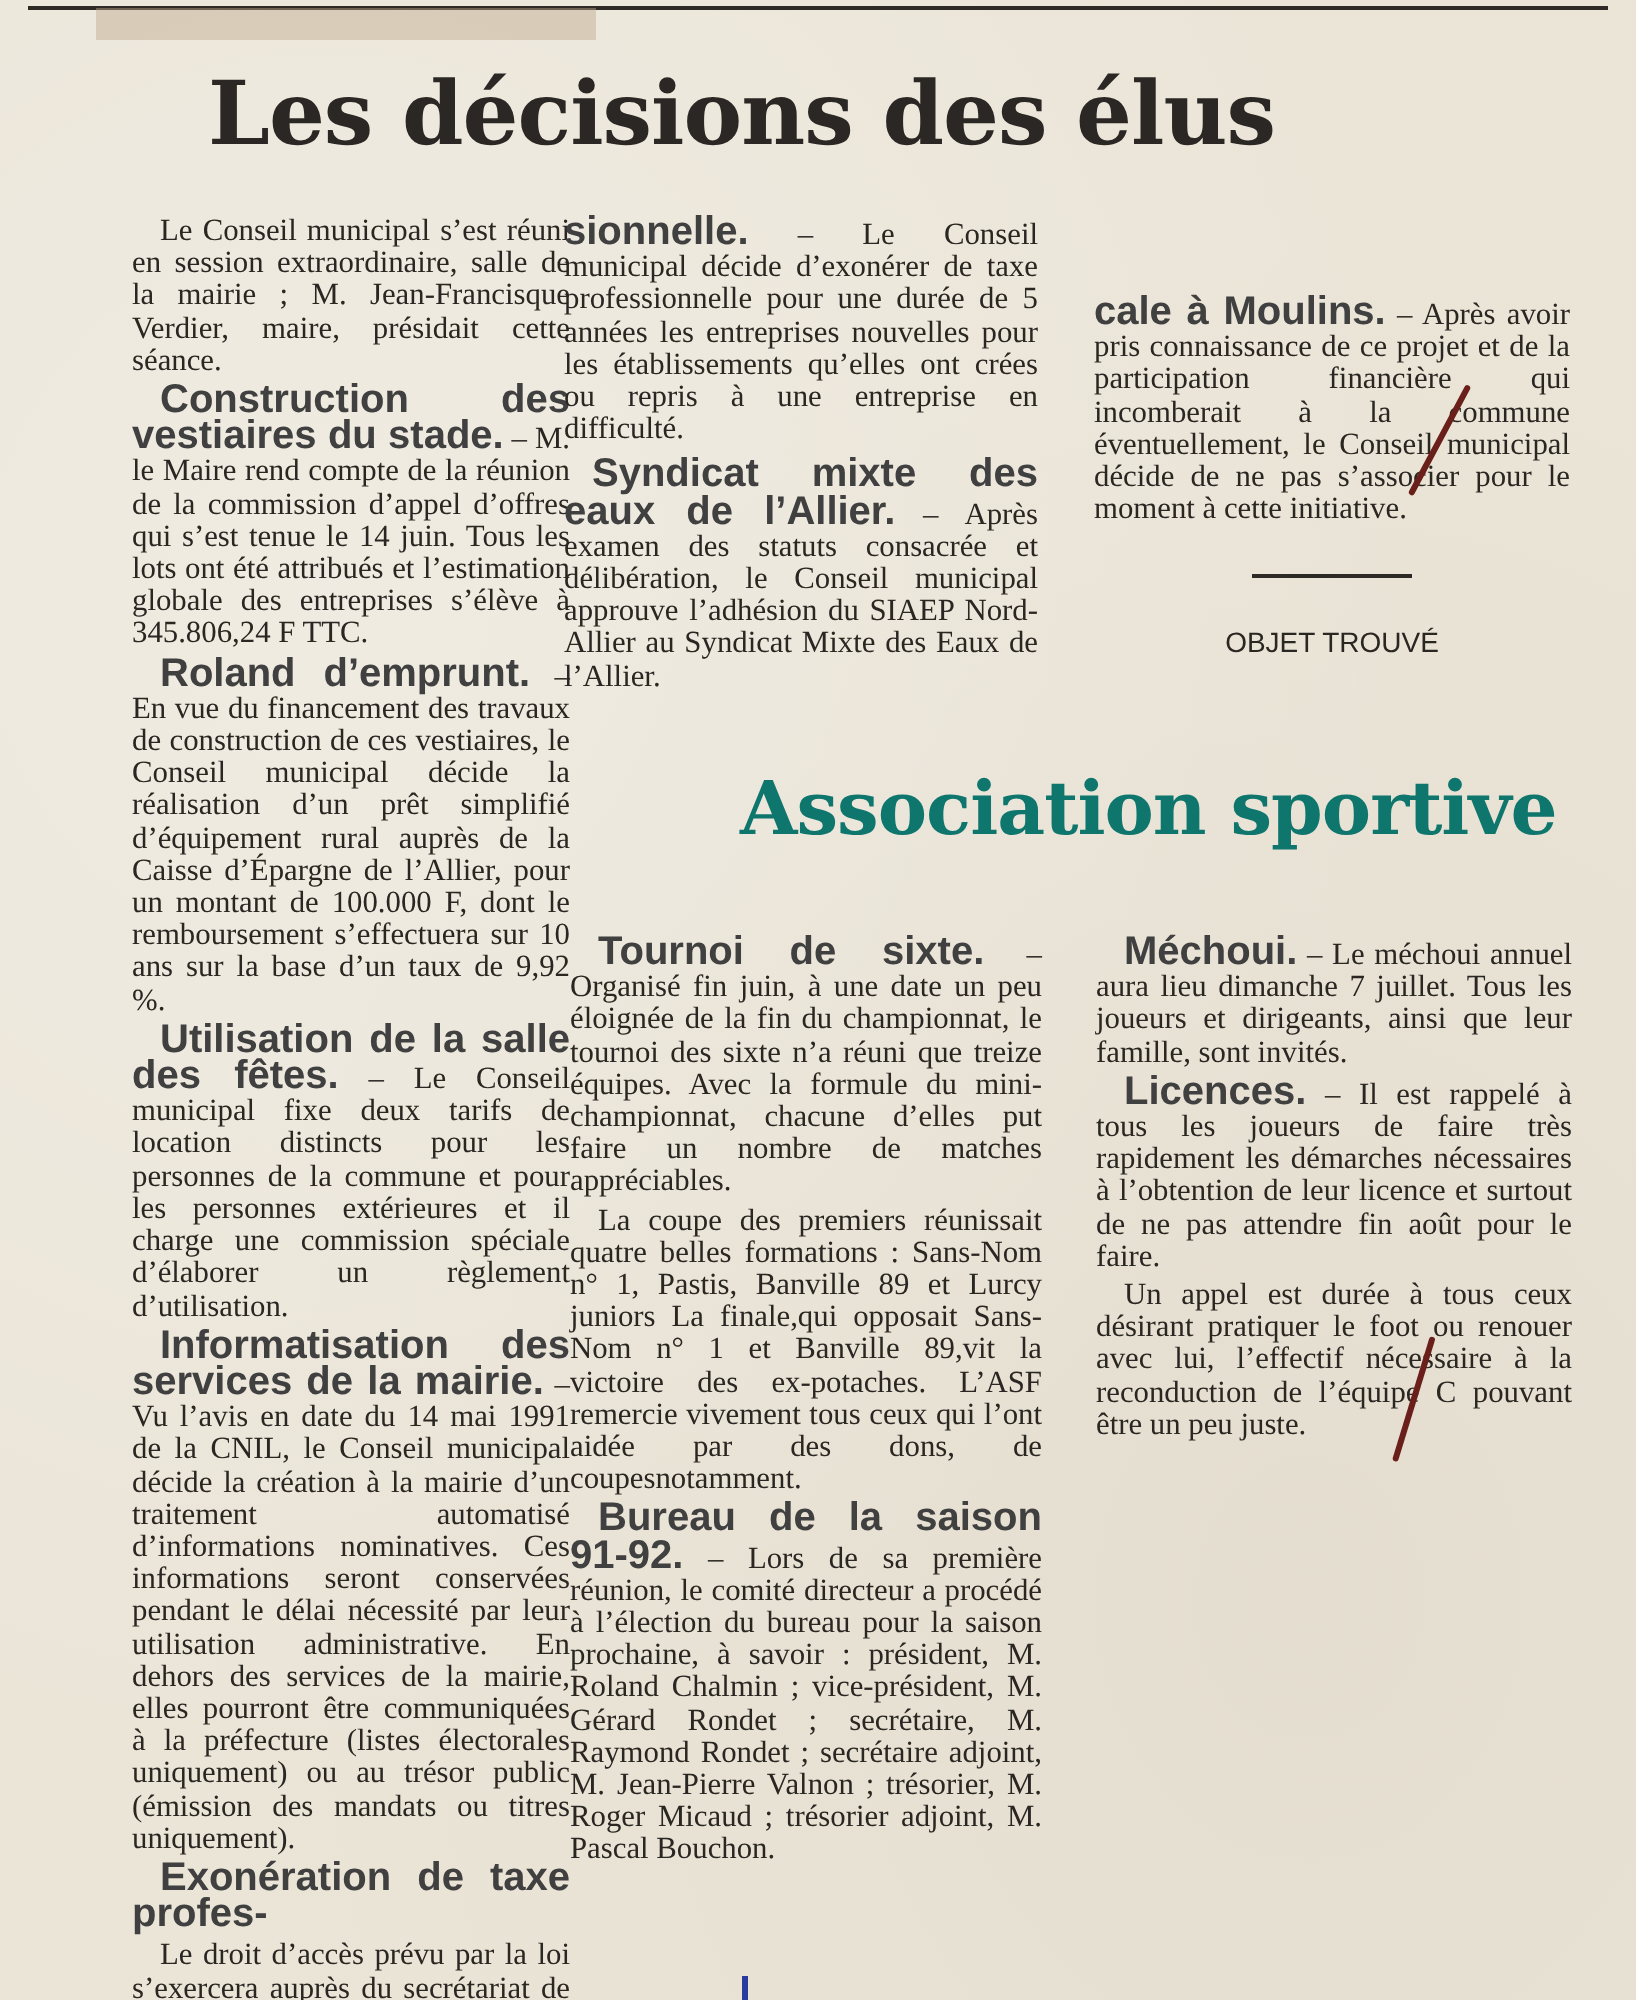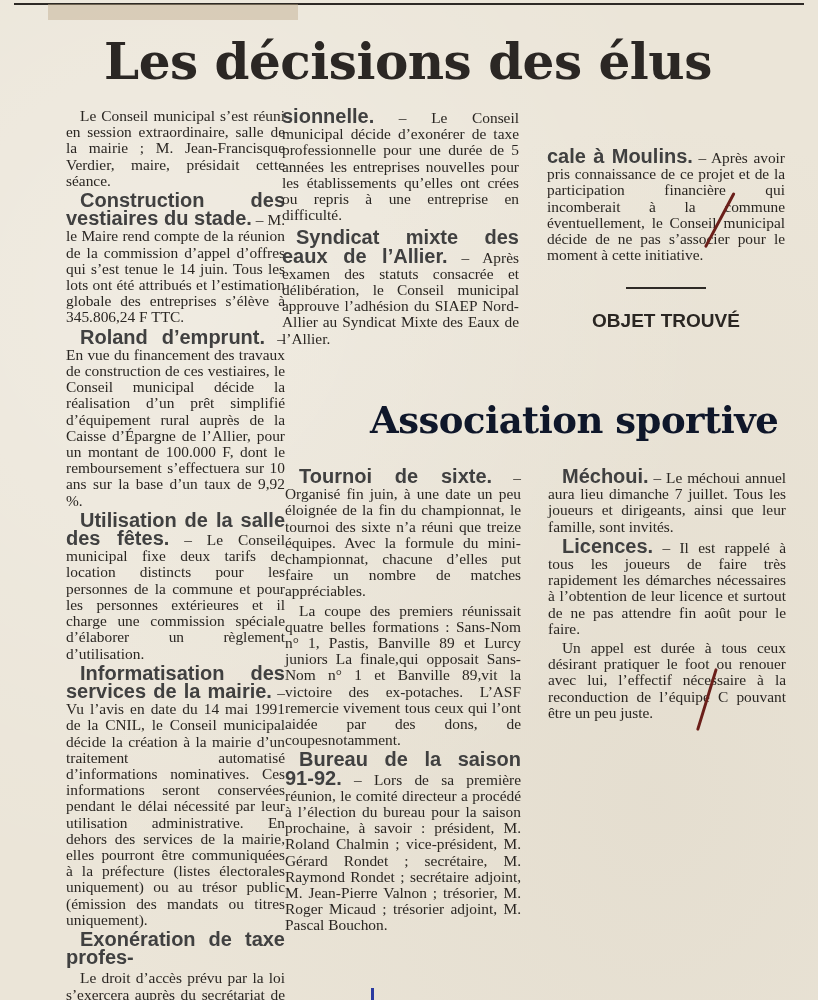--- a/index.html
+++ b/index.html
@@ -20,28 +20,28 @@
   .top-rule {
     position: absolute; left: 14px; top: 3px; width: 790px; height: 2px; background: #2e2a26;
   }
   .tape {
     position: absolute; left: 48px; top: 4px; width: 250px; height: 16px;
     background: rgba(190,170,140,0.45);
   }
   .headline {
     position: absolute; top: 32px; left: 104px;
     font-family: "DejaVu Serif", "Liberation Serif", serif;
-    font-weight: bold; font-size: 50px; letter-spacing: -0.5px;
+    font-weight: bold; font-size: 44px; letter-spacing: -0.5px;
     color: #2b2724; white-space: nowrap;
   }
   .headline2 {
-    position: absolute; top: 398px; left: 370px;
+    position: absolute; top: 382px; left: 370px;
     font-family: "DejaVu Serif", "Liberation Serif", serif;
     font-weight: bold; font-size: 37px; letter-spacing: -0.5px;
-    color: #0f172a; white-space: nowrap;
+    color: #0f766e; white-space: nowrap;
   }
   .col {
     position: absolute;
     font-size: 15.4px; line-height: 16.2px;
     text-align: justify; hyphens: manual;
   }
   .col p { margin: 0 0 3px 0; text-indent: 14px; }
   .col p.noindent { text-indent: 0; }
   .sub {
     font-family: "Liberation Sans", "DejaVu Sans", sans-serif;
@@ -50,21 +50,21 @@
   #c1 { left: 30px; top: 108px; width: 219px; margin-left: 36px; }
   #c2 { left: 282px; top: 108px; width: 237px; }
   #c3 { left: 547px; top: 108px; width: 238px; margin-top: 40px; }
   #c4 { left: 285px; top: 468px; width: 236px; }
   #c5 { left: 548px; top: 468px; width: 238px; }
   .short-rule {
     width: 80px; height: 2px; background: #2e2a26; margin: 24px auto 24px auto;
   }
   .objet-title {
     text-align: center; font-family: "Liberation Sans", "DejaVu Sans", sans-serif;
-    font-weight: bold; font-size: 19px; margin-bottom: 4px;
+    font-weight: normal; font-size: 14px; margin-bottom: 4px;
   }
   .pen-mark {
     position: absolute; width: 3px; background: #6b1f1a; border-radius: 2px;
     transform-origin: top left;
   }
   .blue-mark {
     position: absolute; left: 371px; top: 988px; width: 3px; height: 12px; background: #2a3aa0;
   }
 </style>
 </head>

